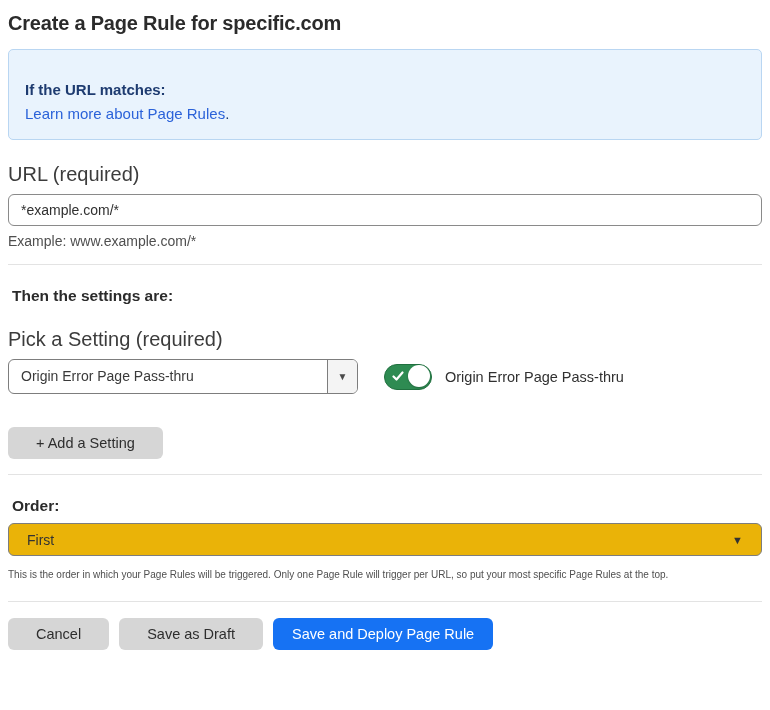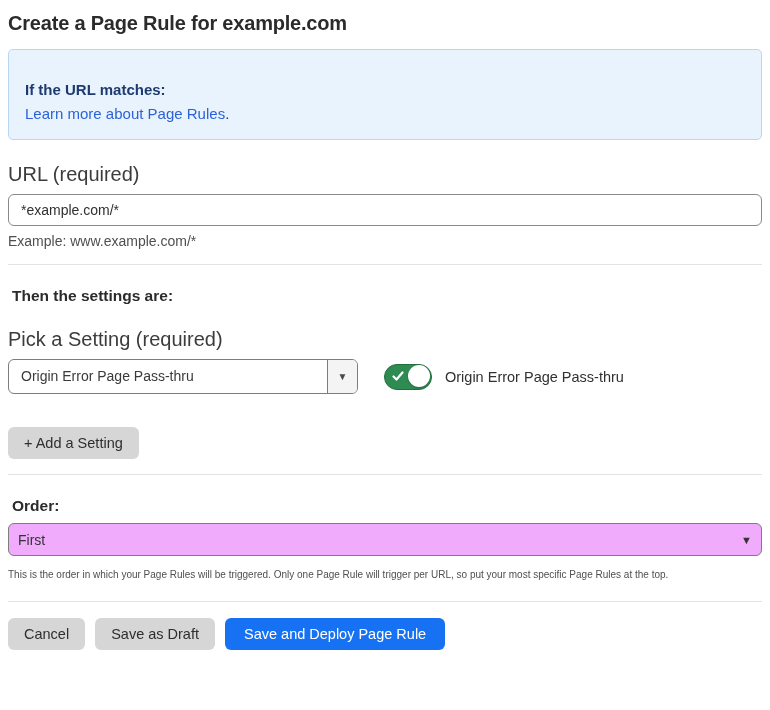--- a/index.html
+++ b/index.html
@@ -153,38 +153,38 @@
     color: #313131;
   }
 
   .btn {
     display: inline-block;
     height: 32px;
     border: none;
     border-radius: 6px;
     font-size: 14.5px;
     font-family: "Liberation Sans", "DejaVu Sans", sans-serif;
-    padding: 0 16px;
+    padding: 0 28px;
     cursor: pointer;
   }
   .btn-gray { background: var(--btn-gray); color: #2e2e2e; }
   .btn-blue { background: var(--accent-blue); color: #ffffff; padding: 0 19px; }
   .add-setting-btn { margin-top: 33px; }
 
   .select-full {
     margin-top: 8px;
     width: 100%;
     height: 33px;
     border: 1px solid #7d7d7d;
     border-radius: 6px;
-    background: #f0abfc;
+    background: #eab308;
     display: flex;
     align-items: center;
     justify-content: space-between;
-    padding: 0 9px;
+    padding: 0 18px;
     font-size: 14px;
     color: #333;
     cursor: pointer;
     text-align: right;
   }
   .select-full-arrow { font-size: 11px; color: #333; }
 
   .order-description {
     margin-top: 7px;
     font-size: 10px;
@@ -196,21 +196,21 @@
     margin-top: 16px;
     display: flex;
     gap: 10px;
   }
 </style>
 </head>
 <body>
 
 <div class="page">
 
-  <h1 class="page-title">Create a Page Rule for example.com</h1>
+  <h1 class="page-title">Create a Page Rule for specific.com</h1>
 
   <div class="infobox">
     <div class="infobox-heading">If the URL matches:</div>
     <div class="infobox-linkline"><a class="infobox-link">Learn more about Page Rules</a><span>.</span></div>
   </div>
 
   <label class="field-label">URL (required)</label>
   <input class="url-input" type="text" value="*example.com/*" style="">
   <div class="helper-text">Example: www.example.com/*</div>
 

